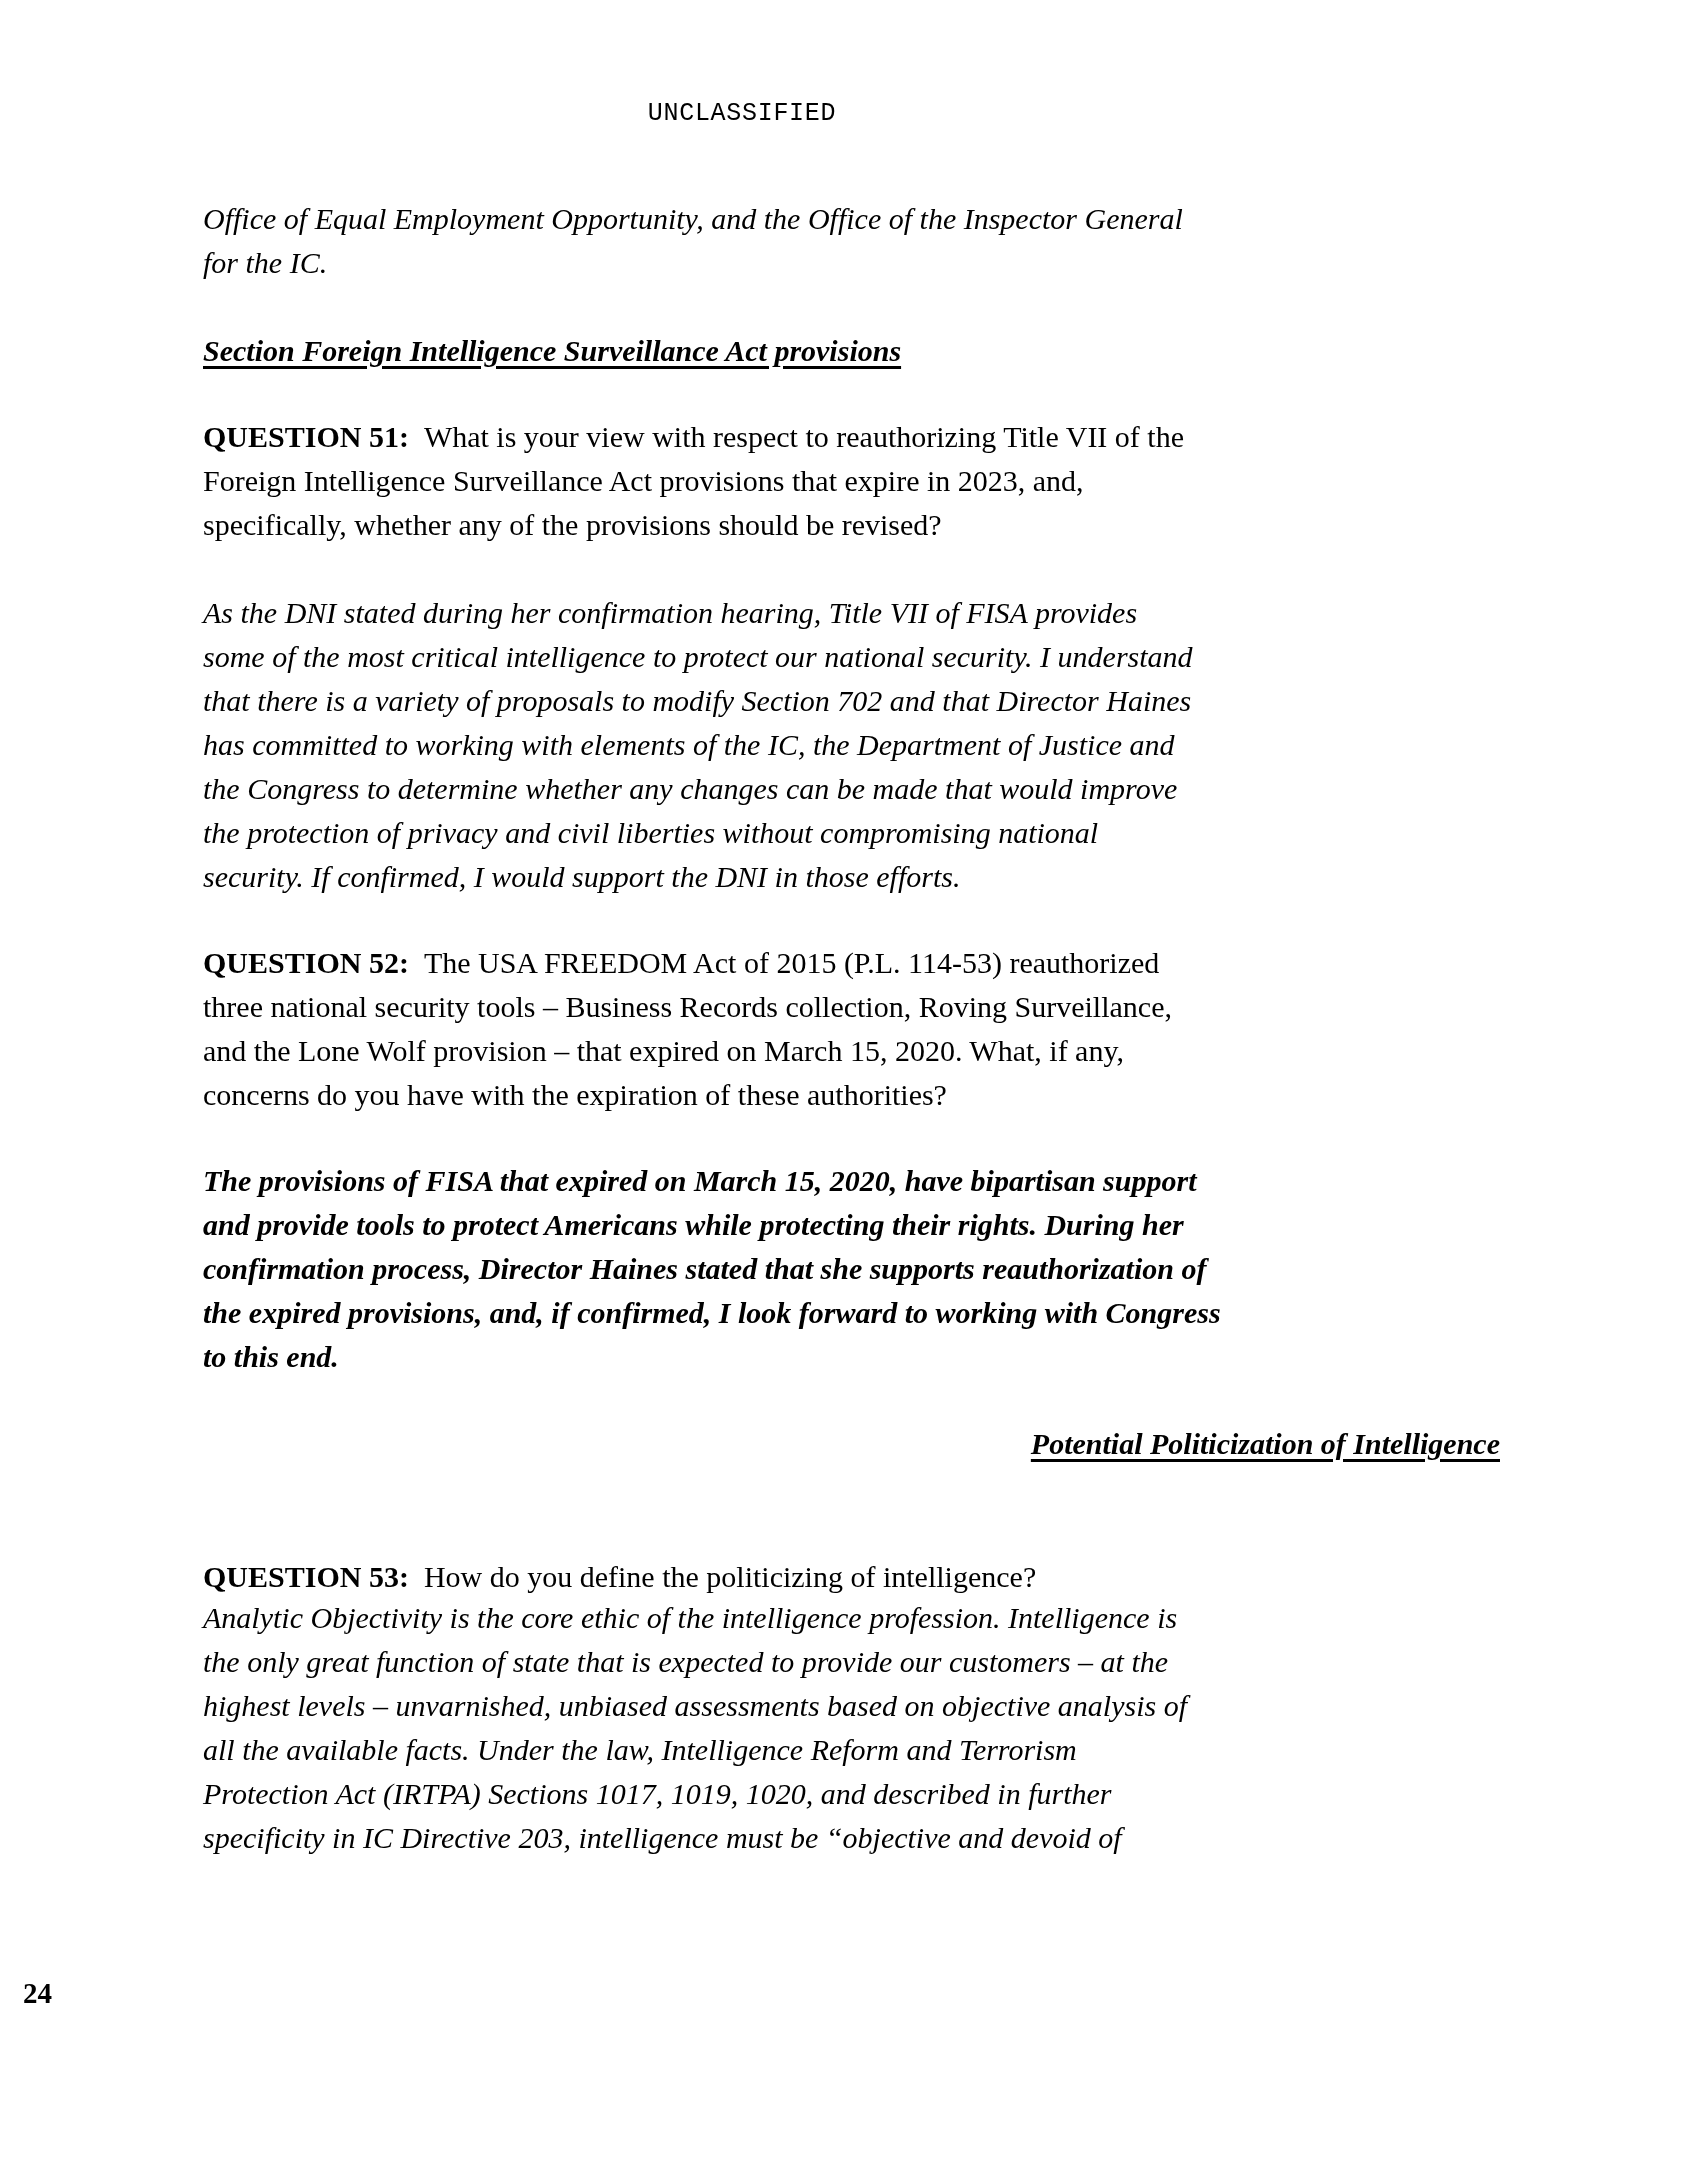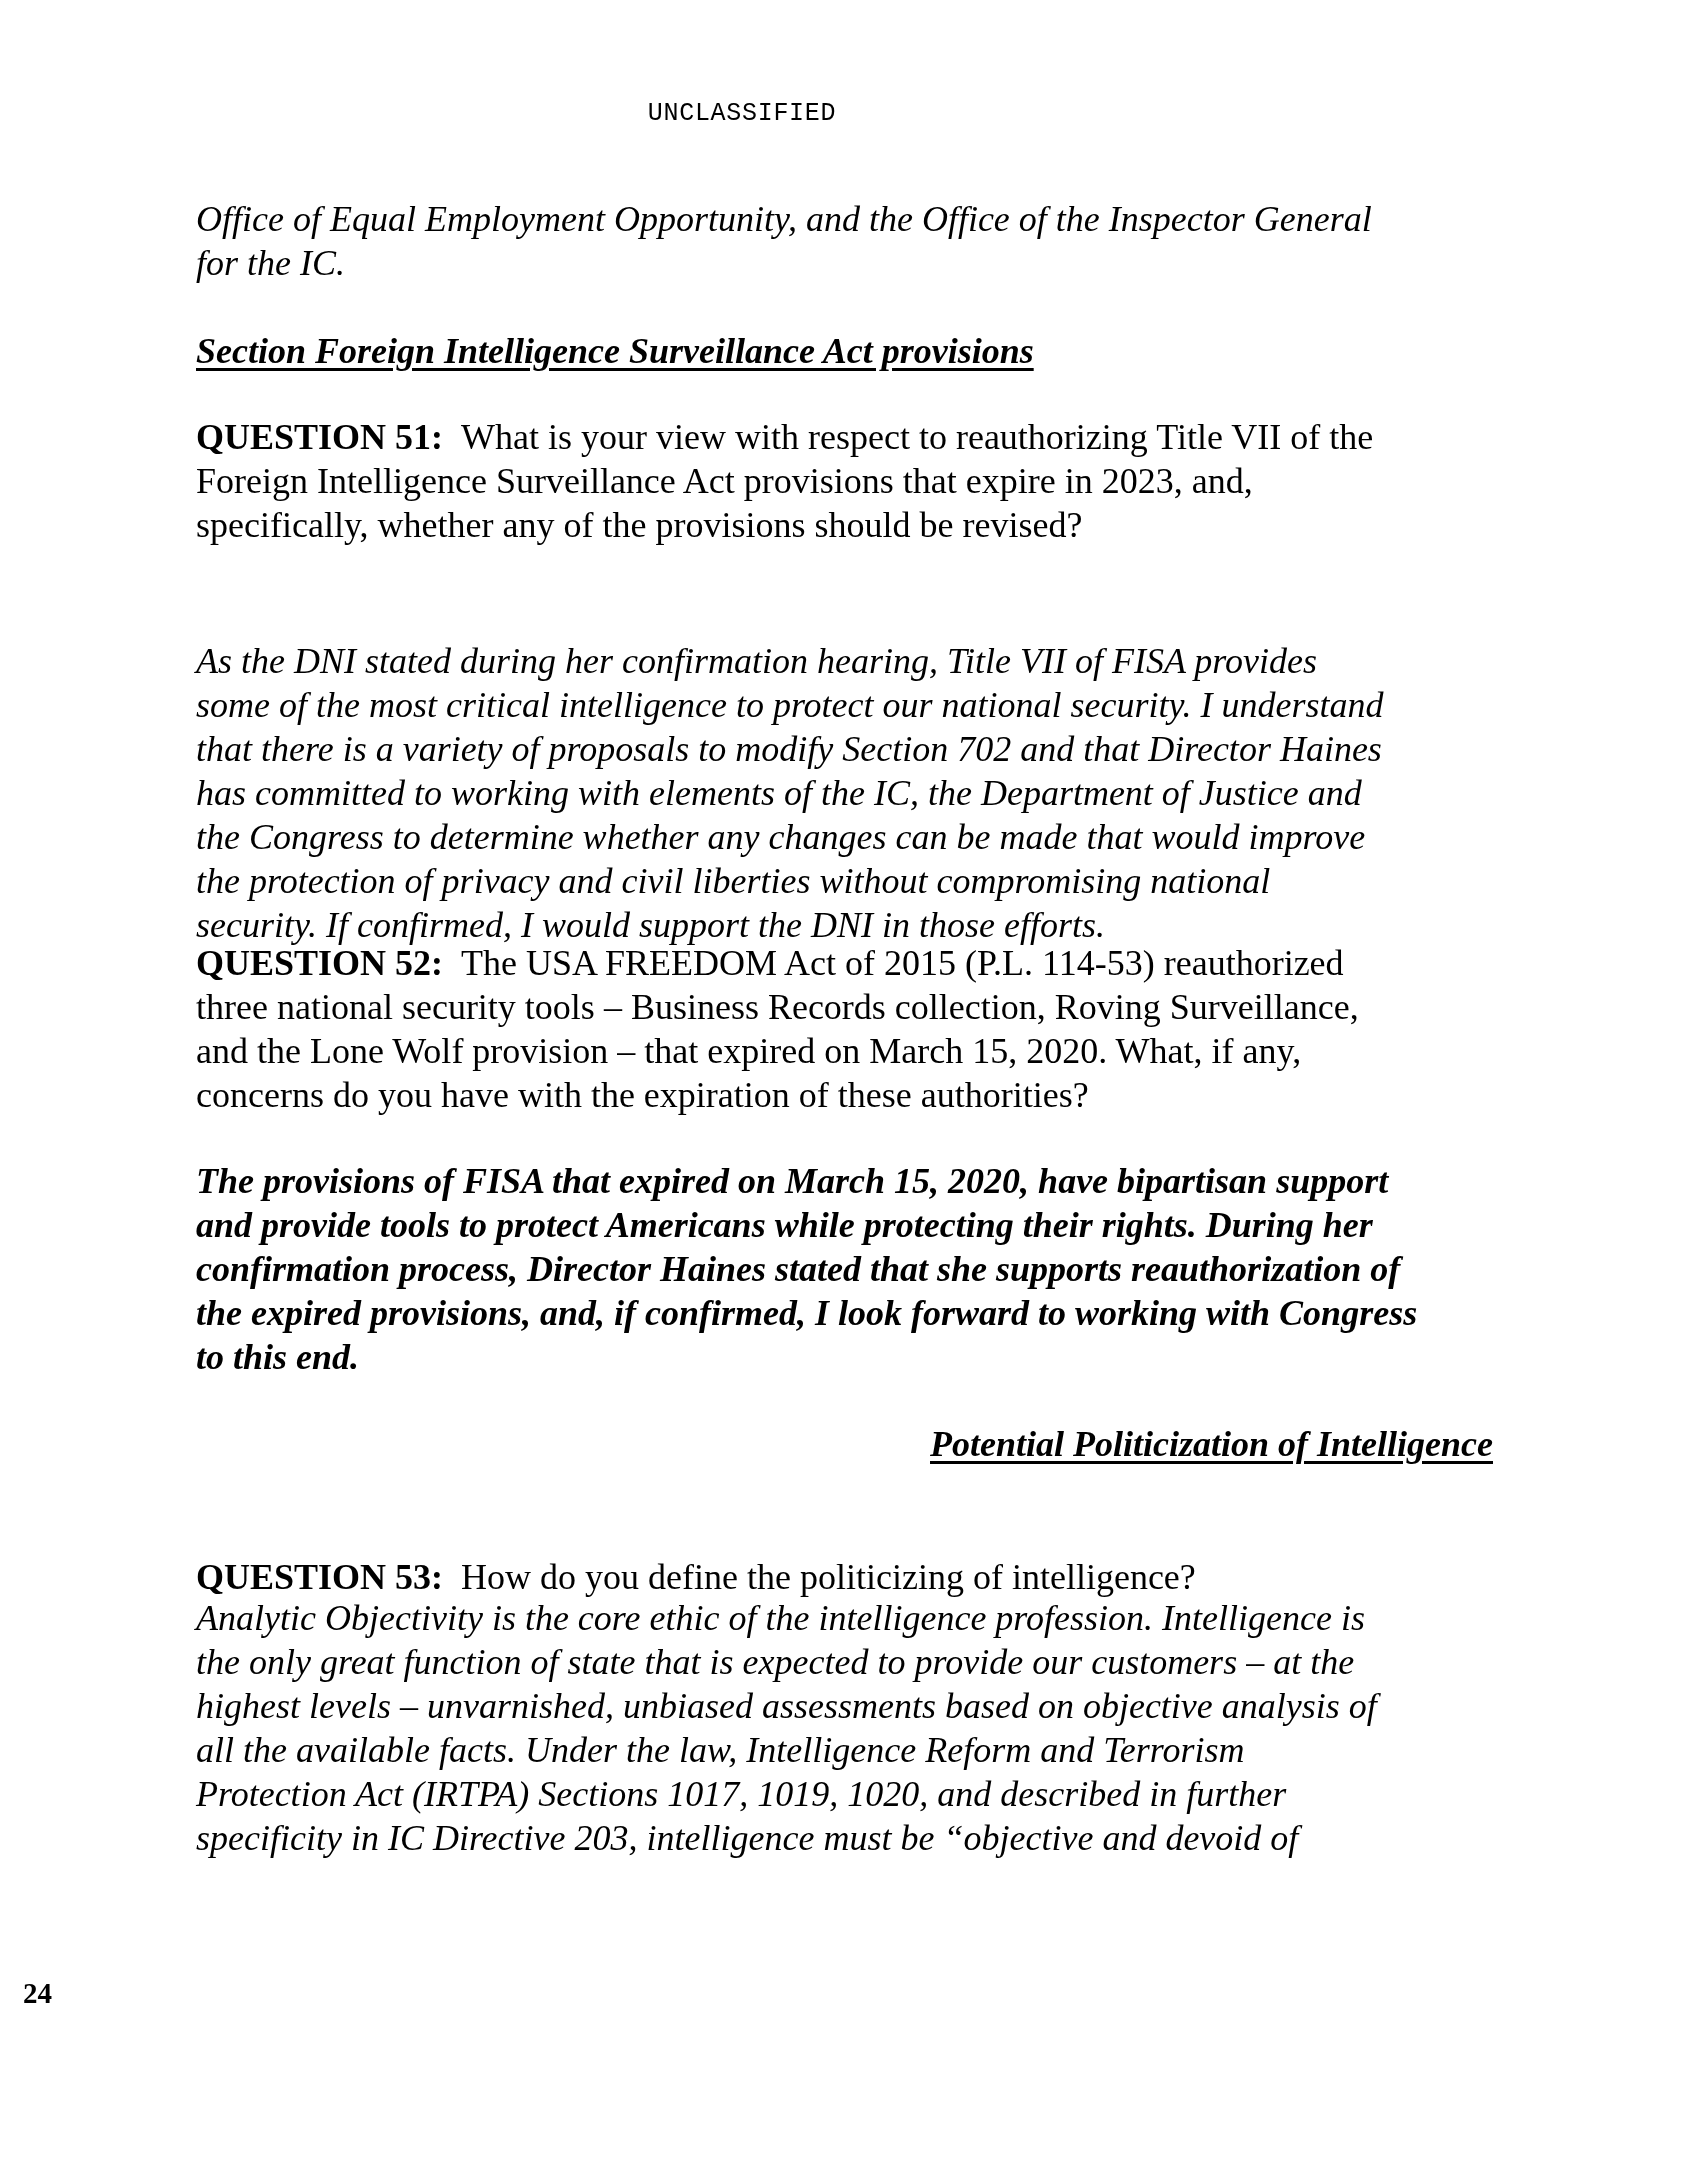--- a/index.html
+++ b/index.html
@@ -1,21 +1,21 @@
 <!DOCTYPE html>
 <html style="font-size:10.6px"><head>
 <meta charset="utf-8">
 <style>
   html, body { margin:0; padding:0; background:#ffffff; }
   body { width:1687px; height:2183px; position:relative; overflow:hidden; color:#000; }
   .page { position:absolute; left:0; top:0; width:1687px; height:2183px; background:#fff; }
   .classif { position:absolute; top:99px; left:0; width:1484px; text-align:center;
     font-family:"Liberation Mono","DejaVu Sans Mono",monospace; font-size:25px; letter-spacing:0.7px; }
-  .block { position:absolute; left:196px; width:1297px;
-    font-family:"Liberation Serif","DejaVu Serif",serif; font-size:36px; }
+  .block { position:absolute; left:203px; width:1297px;
+    font-family:"Liberation Serif","DejaVu Serif",serif; font-size:30px; }
   .line { display:block; height:44px; line-height:44px; white-space:nowrap; }
   .it { font-style:italic; }
   .heading { font-style:italic; font-weight:bold; text-decoration:underline; text-decoration-thickness:2.6px; text-underline-offset:5.3px; }
   .qlabel { font-weight:bold; }
   .pagenum { position:absolute; top:1977px; left:0; width:1687px; text-align:left;
     font-family:"Liberation Serif","DejaVu Serif",serif; font-size:29px; font-weight:bold;padding-left:23px; }
 </style>
 </head>
 <body>
 
@@ -31,21 +31,21 @@
   <div class="block" style="top:329px;">
     <span class="line heading">Section Foreign Intelligence Surveillance Act provisions</span>
   </div>
 
   <div class="block" style="top:415px;">
     <span class="line"><span class="qlabel">QUESTION 51:</span>&nbsp;&nbsp;<span>What is your view with respect to reauthorizing Title VII of the</span></span>
     <span class="line">Foreign Intelligence Surveillance Act provisions that expire in 2023, and,</span>
     <span class="line">specifically, whether any of the provisions should be revised?</span>
   </div>
 
-  <div class="block it" style="top:591px;margin-top:48px;">
+  <div class="block it" style="top:591px;">
     <span class="line">As the DNI stated during her confirmation hearing, Title VII of FISA provides</span>
     <span class="line">some of the most critical intelligence to protect our national security. I understand</span>
     <span class="line">that there is a variety of proposals to modify Section 702 and that Director Haines</span>
     <span class="line">has committed to working with elements of the IC, the Department of Justice and</span>
     <span class="line">the Congress to determine whether any changes can be made that would improve</span>
     <span class="line">the protection of privacy and civil liberties without compromising national</span>
     <span class="line">security.  If confirmed, I would support the DNI in those efforts.</span>
   </div>
 
   <div class="block" style="top:941px;">

